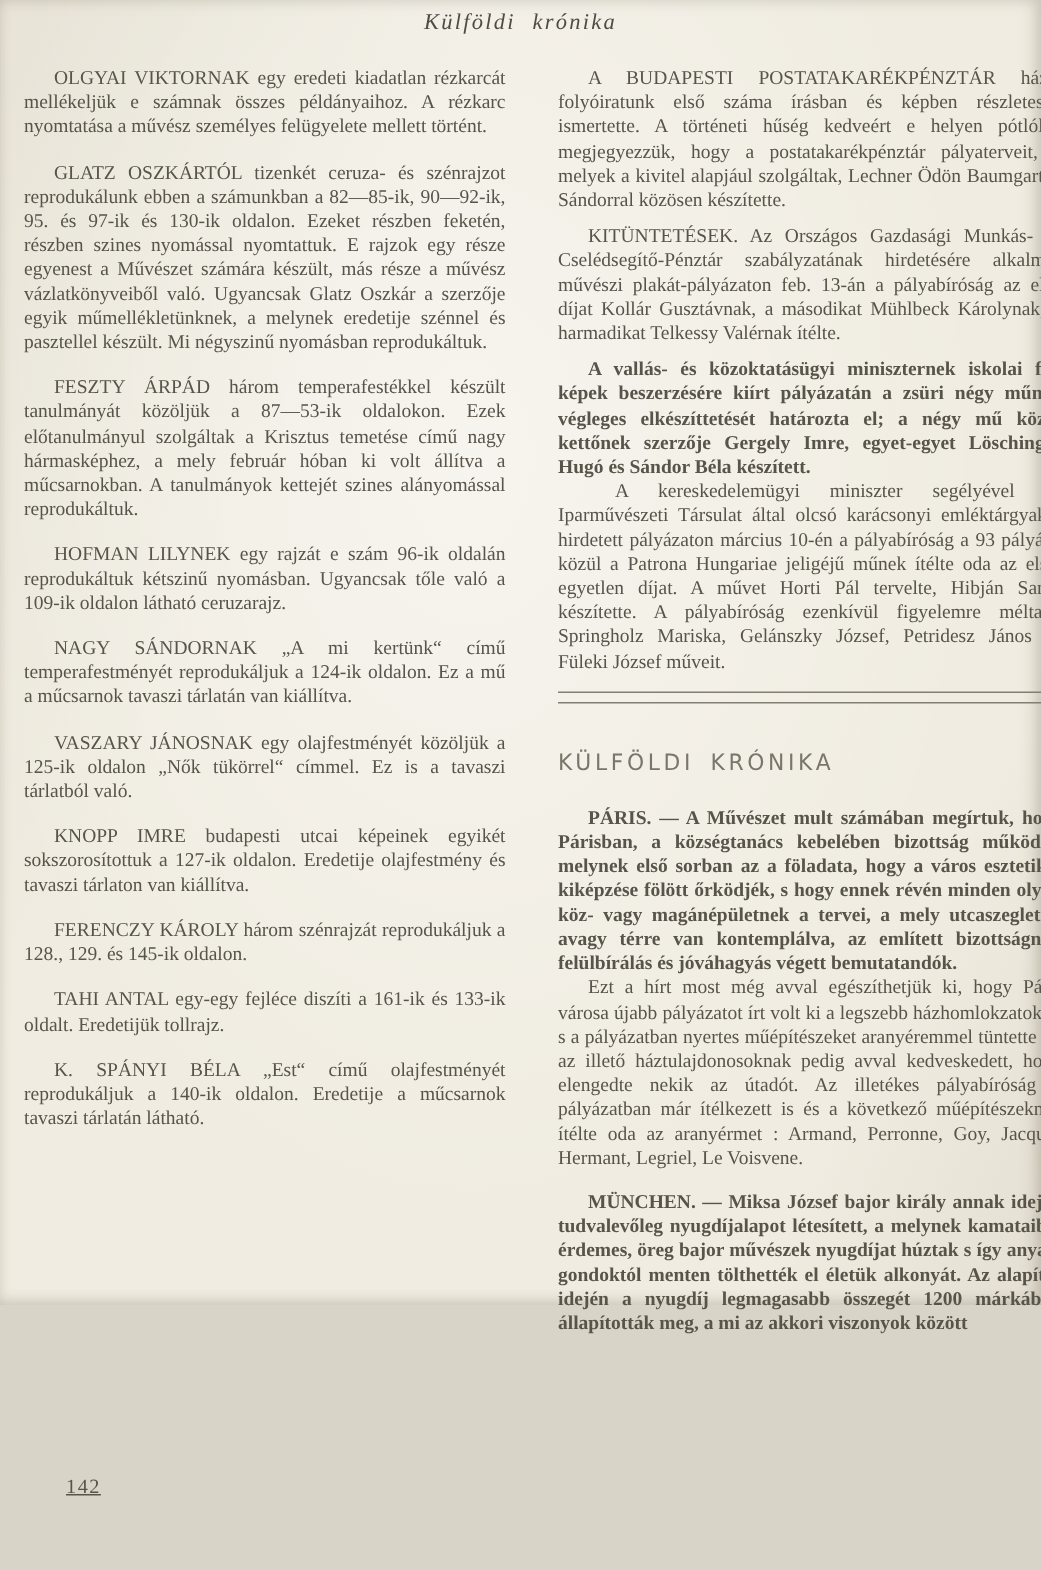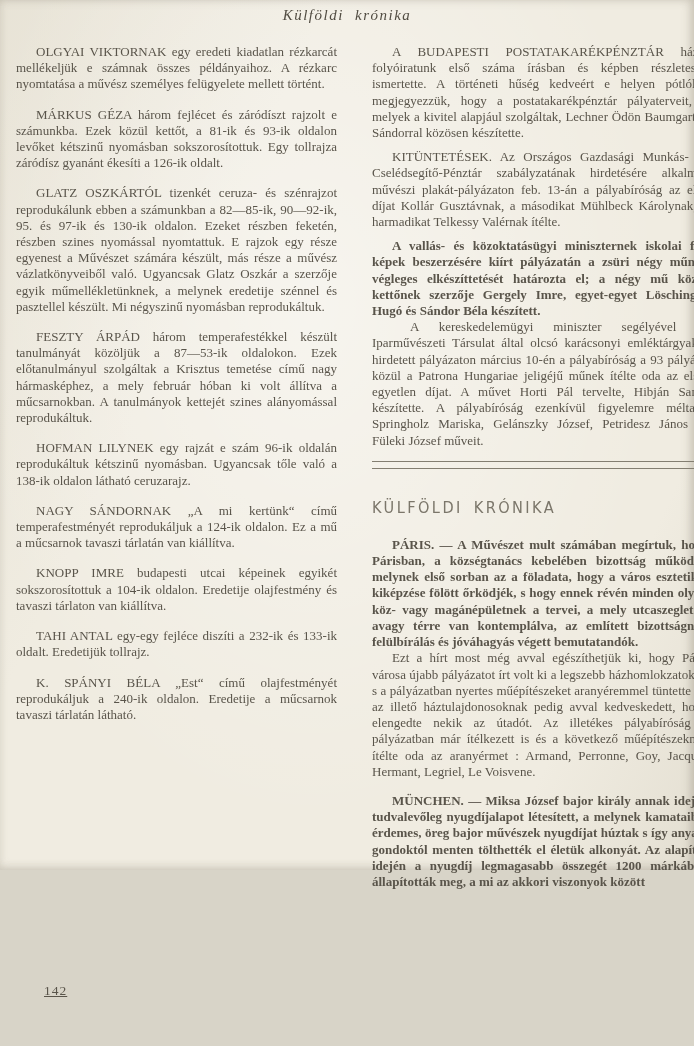--- a/index.html
+++ b/index.html
@@ -78,28 +78,29 @@
 <body>
 
 <div class="page">
 
   <div class="running-header">Külföldi krónika</div>
 
   <div class="columns">
 
     <div class="col col-left">
       <p class="para">OLGYAI VIKTORNAK egy eredeti kiadatlan rézkarcát mellékeljük e számnak összes példányaihoz. A rézkarc nyomtatása a művész személyes felügyelete mellett történt.</p>
-      <p class="para">MÁRKUS GÉZA három fejlécet és záródíszt rajzolt e számunkba. Ezek közül kettőt, a 81-ik és 93-ik oldalon levőket kétszinű nyomásban sokszorosítottuk. Egy tollrajza záródísz gyanánt ékesíti a 126-ik oldalt.</p>
       <p class="para">GLATZ OSZKÁRTÓL tizenkét ceruza- és szénrajzot reprodukálunk ebben a számunkban a 82—85-ik, 90—92-ik, 95. és 97-ik és 130-ik oldalon. Ezeket részben feketén, részben szines nyomással nyomtattuk. E rajzok egy része egyenest a Művészet számára készült, más része a művész vázlatkönyveiből való. Ugyancsak Glatz Oszkár a szerzője egyik műmellékletünknek, a melynek eredetije szénnel és pasztellel készült. Mi négyszinű nyomásban reprodukáltuk.</p>
       <p class="para">FESZTY ÁRPÁD három temperafestékkel készült tanulmányát közöljük a 87—53-ik oldalokon. Ezek előtanulmányul szolgáltak a Krisztus temetése című nagy hármasképhez, a mely február hóban ki volt állítva a műcsarnokban. A tanulmányok kettejét szines alányomással reprodukáltuk.</p>
-      <p class="para">HOFMAN LILYNEK egy rajzát e szám 96-ik oldalán reprodukáltuk kétszinű nyomásban. Ugyancsak tőle való a 138-ik oldalon látható ceruzarajz.</p>
+      <p class="para">HOFMAN LILYNEK egy rajzát e szám 96-ik oldalán reprodukáltuk kétszinű nyomásban. Ugyancsak tőle való a 109-ik oldalon látható ceruzarajz.</p>
       <p class="para gap-lg">NAGY SÁNDORNAK „A mi kertünk“ című temperafestményét reprodukáljuk a 124-ik oldalon. Ez a mű a műcsarnok tavaszi tárlatán van kiállítva.</p>
-      <p class="para">KNOPP IMRE budapesti utcai képeinek egyikét sokszorosítottuk a 104-ik oldalon. Eredetije olajfestmény és tavaszi tárlaton van kiállítva.</p>
-      <p class="para">TAHI ANTAL egy-egy fejléce diszíti a 232-ik és 133-ik oldalt. Eredetijük tollrajz.</p>
-      <p class="para">K. SPÁNYI BÉLA „Est“ című olajfestményét reprodukáljuk a 240-ik oldalon. Eredetije a műcsarnok tavaszi tárlatán látható.</p>
+      <p class="para">VASZARY JÁNOSNAK egy olajfestményét közöljük a 125-ik oldalon „Nők tükörrel“ címmel. Ez is a tavaszi tárlatból való.</p>
+      <p class="para">KNOPP IMRE budapesti utcai képeinek egyikét sokszorosítottuk a 127-ik oldalon. Eredetije olajfestmény és tavaszi tárlaton van kiállítva.</p>
+      <p class="para">FERENCZY KÁROLY három szénrajzát reprodukáljuk a 128., 129. és 145-ik oldalon.</p>
+      <p class="para">TAHI ANTAL egy-egy fejléce diszíti a 161-ik és 133-ik oldalt. Eredetijük tollrajz.</p>
+      <p class="para">K. SPÁNYI BÉLA „Est“ című olajfestményét reprodukáljuk a 140-ik oldalon. Eredetije a műcsarnok tavaszi tárlatán látható.</p>
     </div>
 
     <div class="col col-right">
       <p class="para tight">A BUDAPESTI POSTATAKARÉKPÉNZTÁR házát folyóiratunk első száma írásban és képben részletesen ismertette. A történeti hűség kedveért e helyen pótlólag megjegyezzük, hogy a postatakarékpénztár pályaterveit, a melyek a kivitel alapjául szolgáltak, Lechner Ödön Baumgarten Sándorral közösen készítette.</p>
       <p class="para tight">KITÜNTETÉSEK. Az Országos Gazdasági Munkás- és Cselédsegítő-Pénztár szabályzatának hirdetésére alkalmas művészi plakát-pályázaton feb. 13-án a pályabíróság az első díjat Kollár Gusztávnak, a másodikat Mühlbeck Károlynak, a harmadikat Telkessy Valérnak ítélte.</p>
       <p class="para flush">A vallás- és közoktatásügyi miniszternek iskolai fali képek beszerzésére kiírt pályázatán a zsüri négy műnek végleges elkészíttetését határozta el; a négy mű közül kettőnek szerzője Gergely Imre, egyet-egyet Löschinger Hugó és Sándor Béla készített.</p>
       <p class="para indent-deep">A kereskedelemügyi miniszter segélyével az Iparművészeti Társulat által olcsó karácsonyi emléktárgyakra hirdetett pályázaton március 10-én a pályabíróság a 93 pályázó közül a Patrona Hungariae jeligéjű műnek ítélte oda az első, egyetlen díjat. A művet Horti Pál tervelte, Hibján Samu készítette. A pályabíróság ezenkívül figyelemre méltatta Springholz Mariska, Gelánszky József, Petridesz János és Füleki József műveit.</p>
 
       <div class="double-rule"></div>
 

